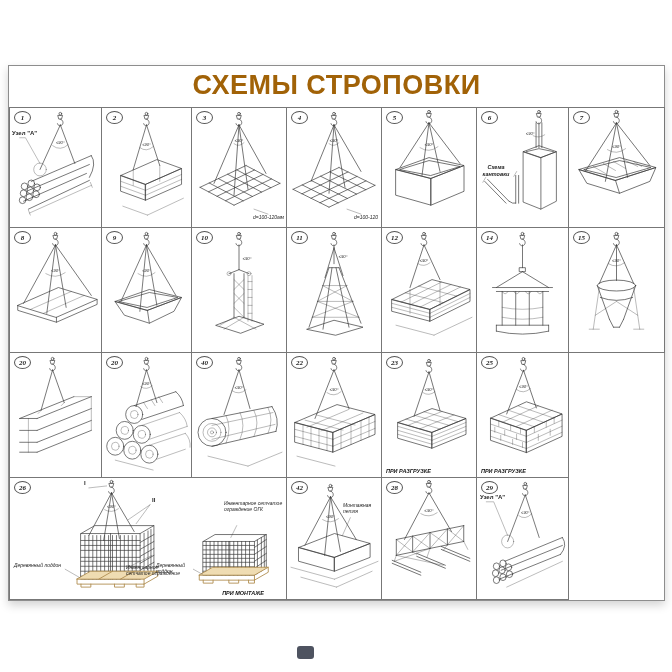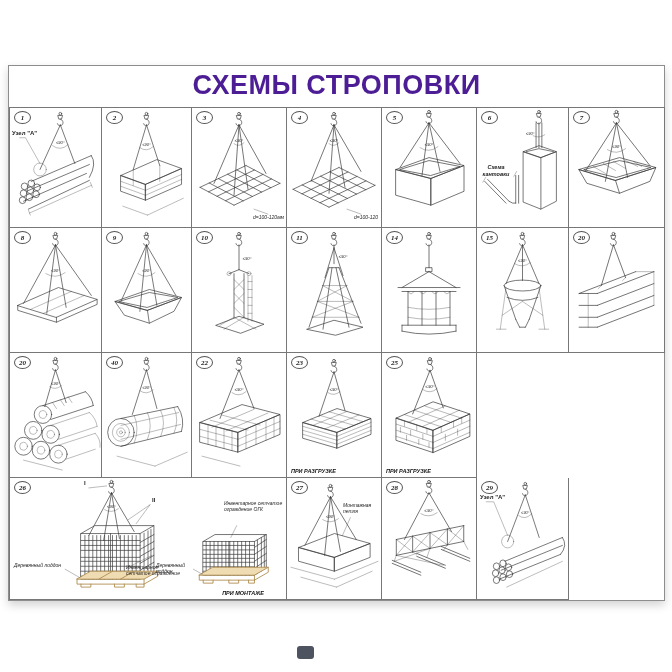--- a/index.html
+++ b/index.html
@@ -1,20 +1,20 @@
 <!DOCTYPE html>
 <html><head>
 <meta charset="utf-8">
 <style>
   html,body{margin:0;padding:0;background:#ffffff;}
   body{width:672px;height:672px;position:relative;font-family:"Liberation Sans",sans-serif;overflow:hidden;}
   .sheet{position:absolute;left:8px;top:65px;width:655px;height:534px;background:#fff;
          border:1px solid #8d8d8d;box-shadow:0 4px 9px rgba(0,0,0,.18);}
   .title{position:absolute;top:4px;left:0;right:0;text-align:center;
-         font-size:27px;font-weight:700;letter-spacing:.5px;color:#4c1d95;}
+         font-size:27px;font-weight:700;letter-spacing:.5px;color:#a16207;}
   .grid{position:absolute;left:0;top:41px;display:grid;
         grid-template-columns:92px 90px 95px 95px 95px 92px 96px;
         grid-template-rows:120px 125px 125px 122px;
         border-top:1px solid #777;border-left:1px solid #777;}
   .cell{position:relative;border-right:1px solid #777;border-bottom:1px solid #777;background:#fff;}
   .span3{grid-column:span 3;}
   .cell svg.draw{position:absolute;inset:0;width:100%;height:100%;}
   .num{position:absolute;top:3px;left:4px;width:15px;height:11px;border:1px solid #555;border-radius:50%;
        font:italic bold 7px "Liberation Serif",serif;color:#222;display:flex;align-items:center;justify-content:center;z-index:3;background:#fff;}
   .lbl{position:absolute;font:italic 5px "Liberation Sans",sans-serif;color:#1d1d1d;line-height:1.2;z-index:2;}
@@ -214,20 +214,34 @@
         <use href="#hk" x="47" y="14"></use>
         <path d="M47,17 V36 M47,20 L38,50 M47,20 L56,48"></path>
         <text x="56" y="30">≤90°</text>
         <path d="M42,40 L22,100 M52,40 L74,96 M45,40 L36,102 M49,40 L62,100 M42,40 h10"></path>
         <path d="M35.5,58 H60 M30.4,74 H66 M25.2,90 H72" class="tn"></path>
         <path d="M35.5,58 L66,74 M60,58 L30.4,74 M30.4,74 L72,90 M66,74 L25.2,90" class="tn"></path>
         <path d="M20,102 L47,93 L76,100 L49,108 Z"></path>
       </svg>
     </div>
 
+    <div class="cell">
+      <div class="num">12</div>
+      <svg class="draw" viewBox="0 0 94 125" preserveAspectRatio="none">
+        <use href="#hk" x="42" y="14"></use>
+        <path d="M42,17 L28,60 M42,17 L58,52"></path>
+        <path d="M36,36 Q42,40 48,35" class="tn"></path>
+        <text x="42" y="34">≤90°</text>
+        <path d="M10,72 L50,52 L88,62 L48,82 Z M10,72 L48,82 L48,94 L10,84 Z M48,82 L88,62 L88,74 L48,94 Z"></path>
+        <path d="M19.5,74.5 l40,-20 M29,77 l40,-20 M38.5,79.5 l40,-20 M23.3,65.3 l38,10 M36.6,58.6 l38,10" class="tn"></path>
+        <path d="M10,76 L48,86 M10,80 L48,90 M48,86 L88,66 M48,90 L88,70" class="tn"></path>
+        <path d="M28,62 V86 M58,54 V78" class="tn"></path>
+        <path d="M14,98 L52,108 M52,108 L90,90" class="tn"></path>
+      </svg>
+    </div>
 
 
     <div class="cell">
       <div class="num">14</div>
       <svg class="draw" viewBox="0 0 94 125" preserveAspectRatio="none">
         <use href="#hk" x="47" y="14"></use>
         <path d="M47,17 V40 M44,40 h6 v4 h-6 z"></path>
         <path d="M47,44 L20,60 M47,44 L74,60 M16,60 H78 M20,64 H74"></path>
         <path d="M26,64 q3,5 6,0 M38,64 q3,5 6,0 M50,64 q3,5 6,0 M62,64 q3,5 6,0" class="tn"></path>
         <path d="M26,64 V98 M68,64 V98 M40,64 V98 M54,64 V98"></path>
@@ -403,21 +417,21 @@
       <div class="lbl b" style="left:74px;top:2px">I</div>
       <div class="lbl b" style="left:142px;top:19px">II</div>
       <div class="lbl" style="left:4px;top:84px;width:52px">Деревянный поддон</div>
       <div class="lbl" style="left:116px;top:86px;width:56px">Инвентарное сетчатое ограждение</div>
       <div class="lbl" style="left:146px;top:84px;width:44px">Деревянный поддон</div>
       <div class="lbl" style="left:214px;top:22px;width:62px">Инвентарное сетчатое ограждение ОГК</div>
       <div class="foot" style="left:auto;right:22px">ПРИ МОНТАЖЕ</div>
     </div>
 
     <div class="cell">
-      <div class="num">27</div>
+      <div class="num">42</div>
       <svg class="draw" viewBox="0 0 95 122" preserveAspectRatio="none">
         <use href="#hk" x="44" y="16"></use>
         <path d="M44,19 L18,68 M44,19 L38,78 M44,19 L54,74 M44,19 L70,62"></path>
         <path d="M36,42 Q44,47 52,41" class="tn"></path>
         <text x="44" y="40">≤90°</text>
         <path d="M12,70 L48,56 L84,66 L48,80 Z M12,70 L48,80 L48,94 L12,84 Z M48,80 L84,66 L84,80 L48,94 Z"></path>
         <path d="M4,90 L48,102 M48,102 L92,84" class="tn"></path>
         <path d="M64,40 L56,58" class="tn"></path>
         <path d="M14,100 L50,110 M50,110 L86,94" class="tn"></path>
       </svg>

